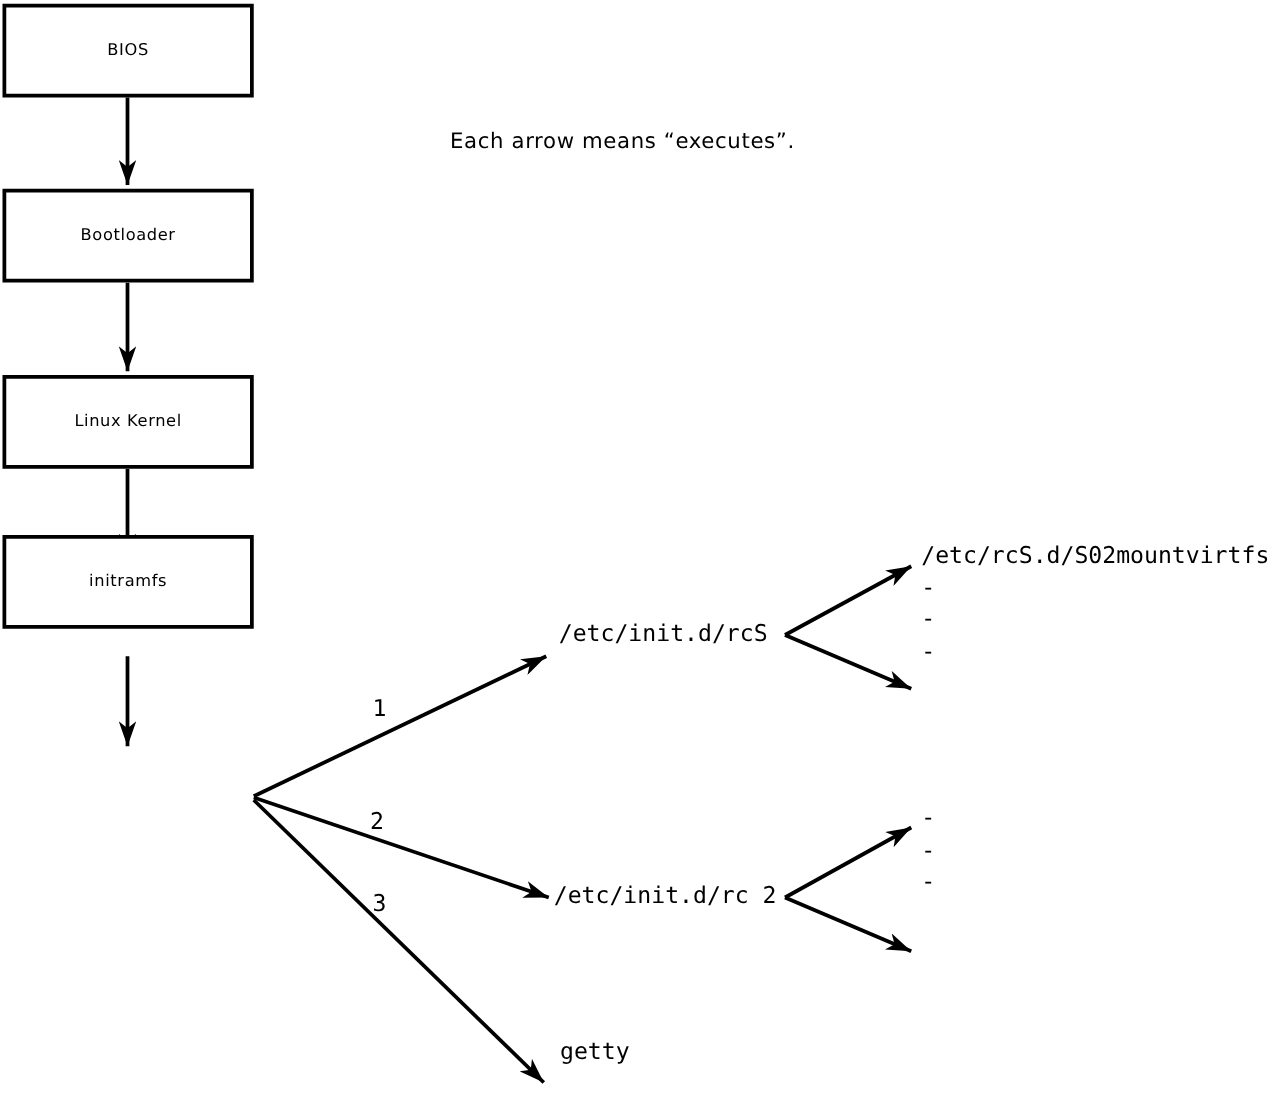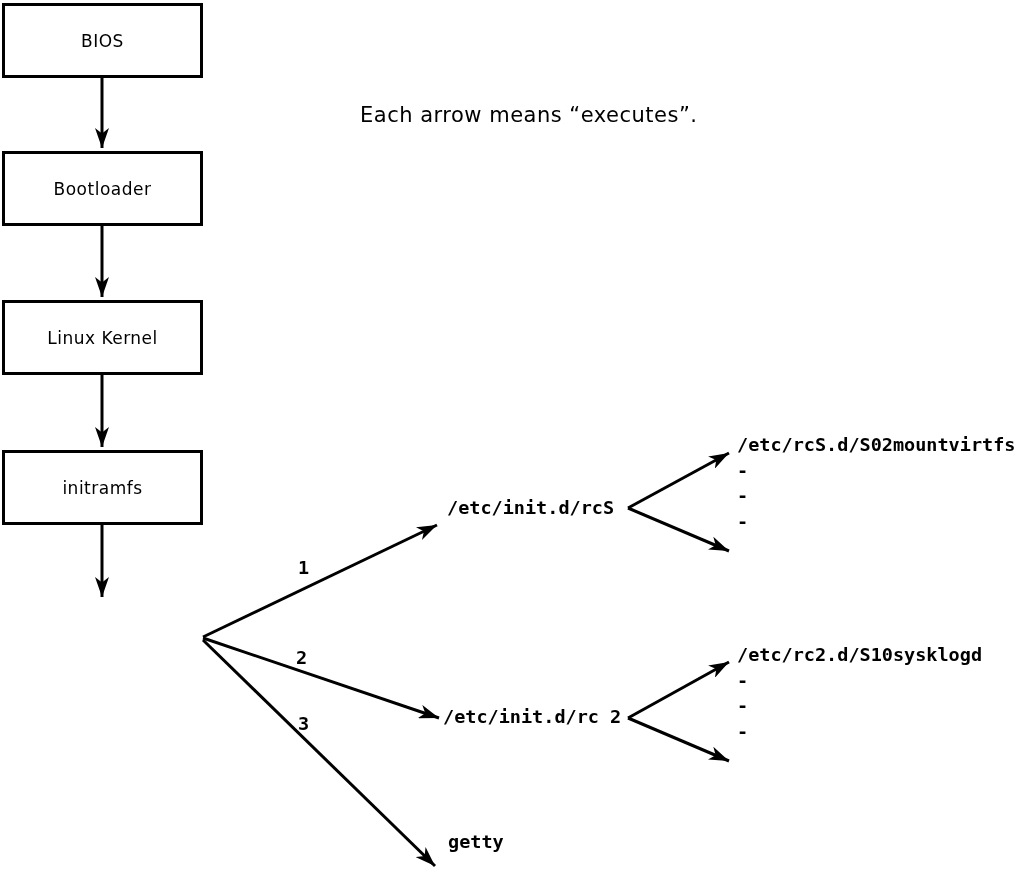--- a/index.html
+++ b/index.html
@@ -26,36 +26,35 @@
   .box {
     position: absolute;
     left: 2px;
     width: 195px;
     height: 69px;
     border: 3px solid #000000;
     background: #ffffff;
     display: flex;
     align-items: center;
     justify-content: center;
-    font-size: 17px;
+    font-size: 13px;
     letter-spacing: 0.5px;
   }
   .caption {
     position: absolute;
     left: 360px;
     top: 103px;
-    font-size: 21px;
+    font-size: 17px;
     letter-spacing: 0.5px;
     white-space: pre;
   }
   .mono {
     font-family: "DejaVu Sans Mono", "Liberation Mono", monospace;
     font-size: 18.5px;
     white-space: pre;
-    font-weight: bold;
   }
   .target-label {
     position: absolute;
     line-height: 20px;
   }
   .leaf-group {
     position: absolute;
     left: 737px;
     display: flex;
     flex-direction: column;
@@ -101,39 +100,38 @@
 
   <div class="box" style="top:3px">
       <span>BIOS</span>
     </div>
   <div class="box" style="top:300px">
       <span>Linux Kernel</span>
     </div>
   <div class="box" style="top:151px">
       <span>Bootloader</span>
     </div>
-  <div class="box" style="top:450px">
+  <div class="box" style="top:428px">
       <span>initramfs</span>
     </div>
 
   <div class="num-label mono" style="left:298px; top:558px">1</div>
   <div class="num-label mono" style="left:296px; top:648px">2</div>
   <div class="num-label mono" style="left:298px; top:714px">3</div>
 
   <div class="target-label mono" style="left:447px; top:498px">/etc/init.d/rcS</div>
   <div class="target-label mono" style="left:443px; top:707px">/etc/init.d/rc 2</div>
   <div class="target-label mono" style="left:448px; top:832px">getty</div>
 
   <div class="leaf-group mono" style="top:432px">
     <span>/etc/rcS.d/S02mountvirtfs</span>
     <span>-</span>
     <span>-</span>
     <span>-</span>
   </div>
 
   <div class="leaf-group mono" style="top:642px">
-    <span>/etc/rc2.d/S10sysklogd</span>
     <span>-</span>
     <span>-</span>
     <span>-</span>
   </div>
 
 </div>
 
 </body></html>

